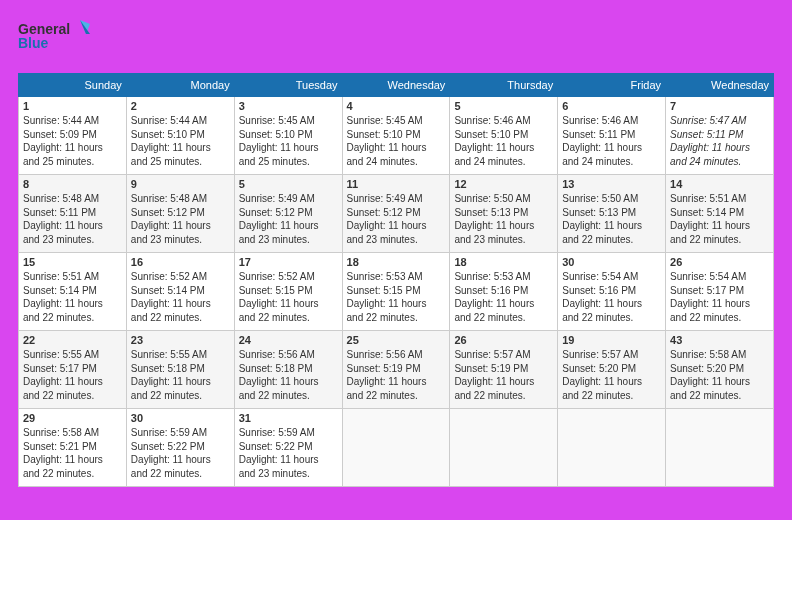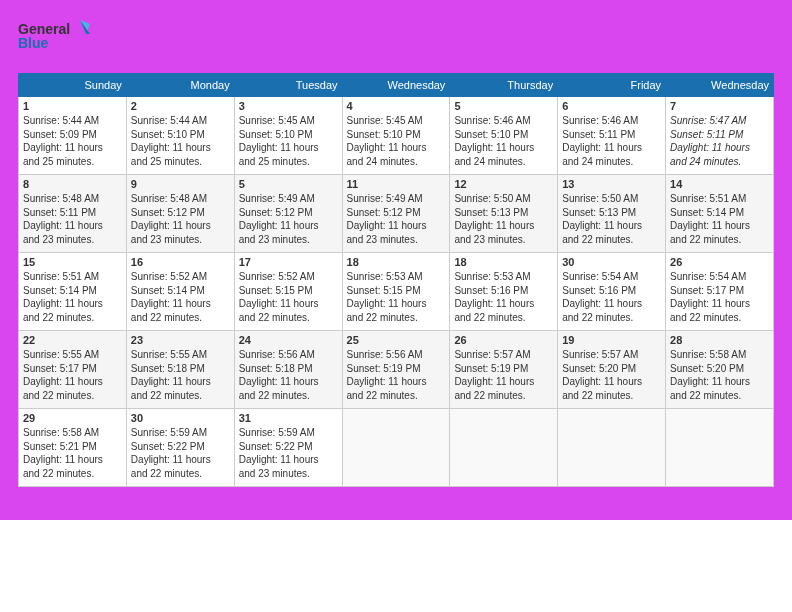--- a/index.html
+++ b/index.html
@@ -300,21 +300,21 @@
 and 22 minutes.</div>
           </td>
           <td>
             <div class="day-number">19</div>
             <div class="day-info" style="white-space: pre-line;">Sunrise: 5:57 AM
 Sunset: 5:20 PM
 Daylight: 11 hours
 and 22 minutes.</div>
           </td>
           <td>
-            <div class="day-number">28</div>
+            <div class="day-number">43</div>
             <div class="day-info" style="white-space: pre-line;">Sunrise: 5:58 AM
 Sunset: 5:20 PM
 Daylight: 11 hours
 and 22 minutes.</div>
           </td>
         </tr>
         <tr>
           <td>
             <div class="day-number">29</div>
             <div class="day-info" style="white-space: pre-line;">Sunrise: 5:58 AM

